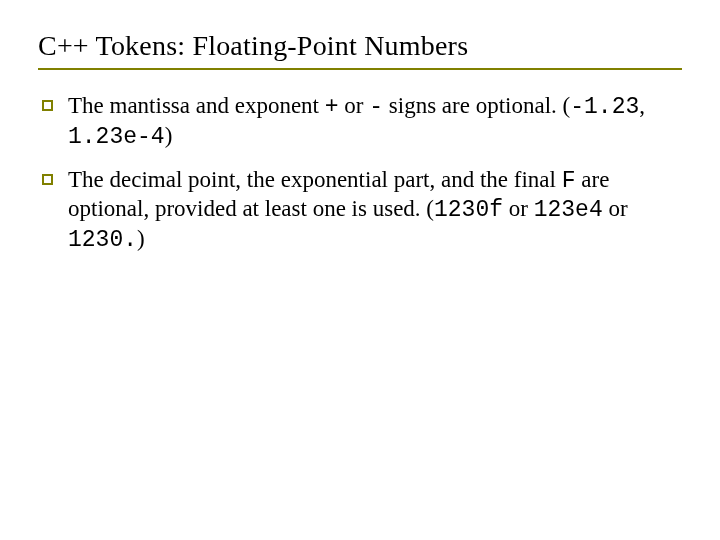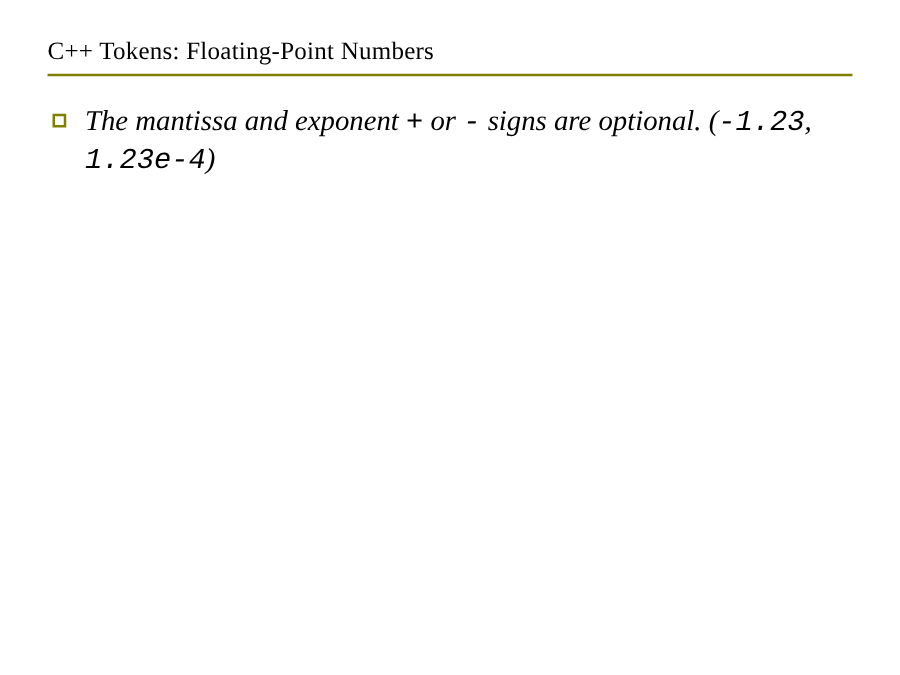--- a/index.html
+++ b/index.html
@@ -11,35 +11,34 @@
     font-family: "Times New Roman", Times, serif;
     color: #000;
   }
   .slide {
     box-sizing: border-box;
     width: 720px;
     height: 540px;
     padding: 30px 38px 0 38px;
   }
   .title {
-    font-size: 20px;
+    font-size: 28px;
     font-weight: 400;
     margin: 0 0 6px 0;
     letter-spacing: 0.2px;
   }
   .rule {
     border: none;
     border-top: 2px solid #808000;
     margin: 4px 0 22px 0;
   }
   .bullets {
     list-style: none;
     padding: 0;
     margin: 0;
-    font-style: italic;
   }
   .bullets li {
     position: relative;
     padding-left: 30px;
     font-size: 23px;
     line-height: 1.25;
     margin-bottom: 14px;
   }
   .bullets li::before {
     content: "";
@@ -62,15 +61,18 @@
 <div class="slide">
   <h1 class="title">C++ Tokens: Floating-Point Numbers</h1>
   <hr class="rule">
   <ul class="bullets">
 
     <li>
       <span>The mantissa and exponent </span><span class="code">+</span><span> or </span><span class="code">-</span><span> signs are optional. (</span><span class="code">-1.23</span><span>, </span><span class="code">1.23e-4</span><span>)</span>
     </li>
 
 
+    <li>
+      <span>The decimal point, the exponential part, and the final </span><span class="code">F</span><span> are optional, provided at least one is used.  (</span><span class="code">1230f</span><span> or </span><span class="code">123e4</span><span> or </span><span class="code">1230.</span><span>)</span>
+    </li>
 
   </ul>
 </div>
 
 </body></html>

